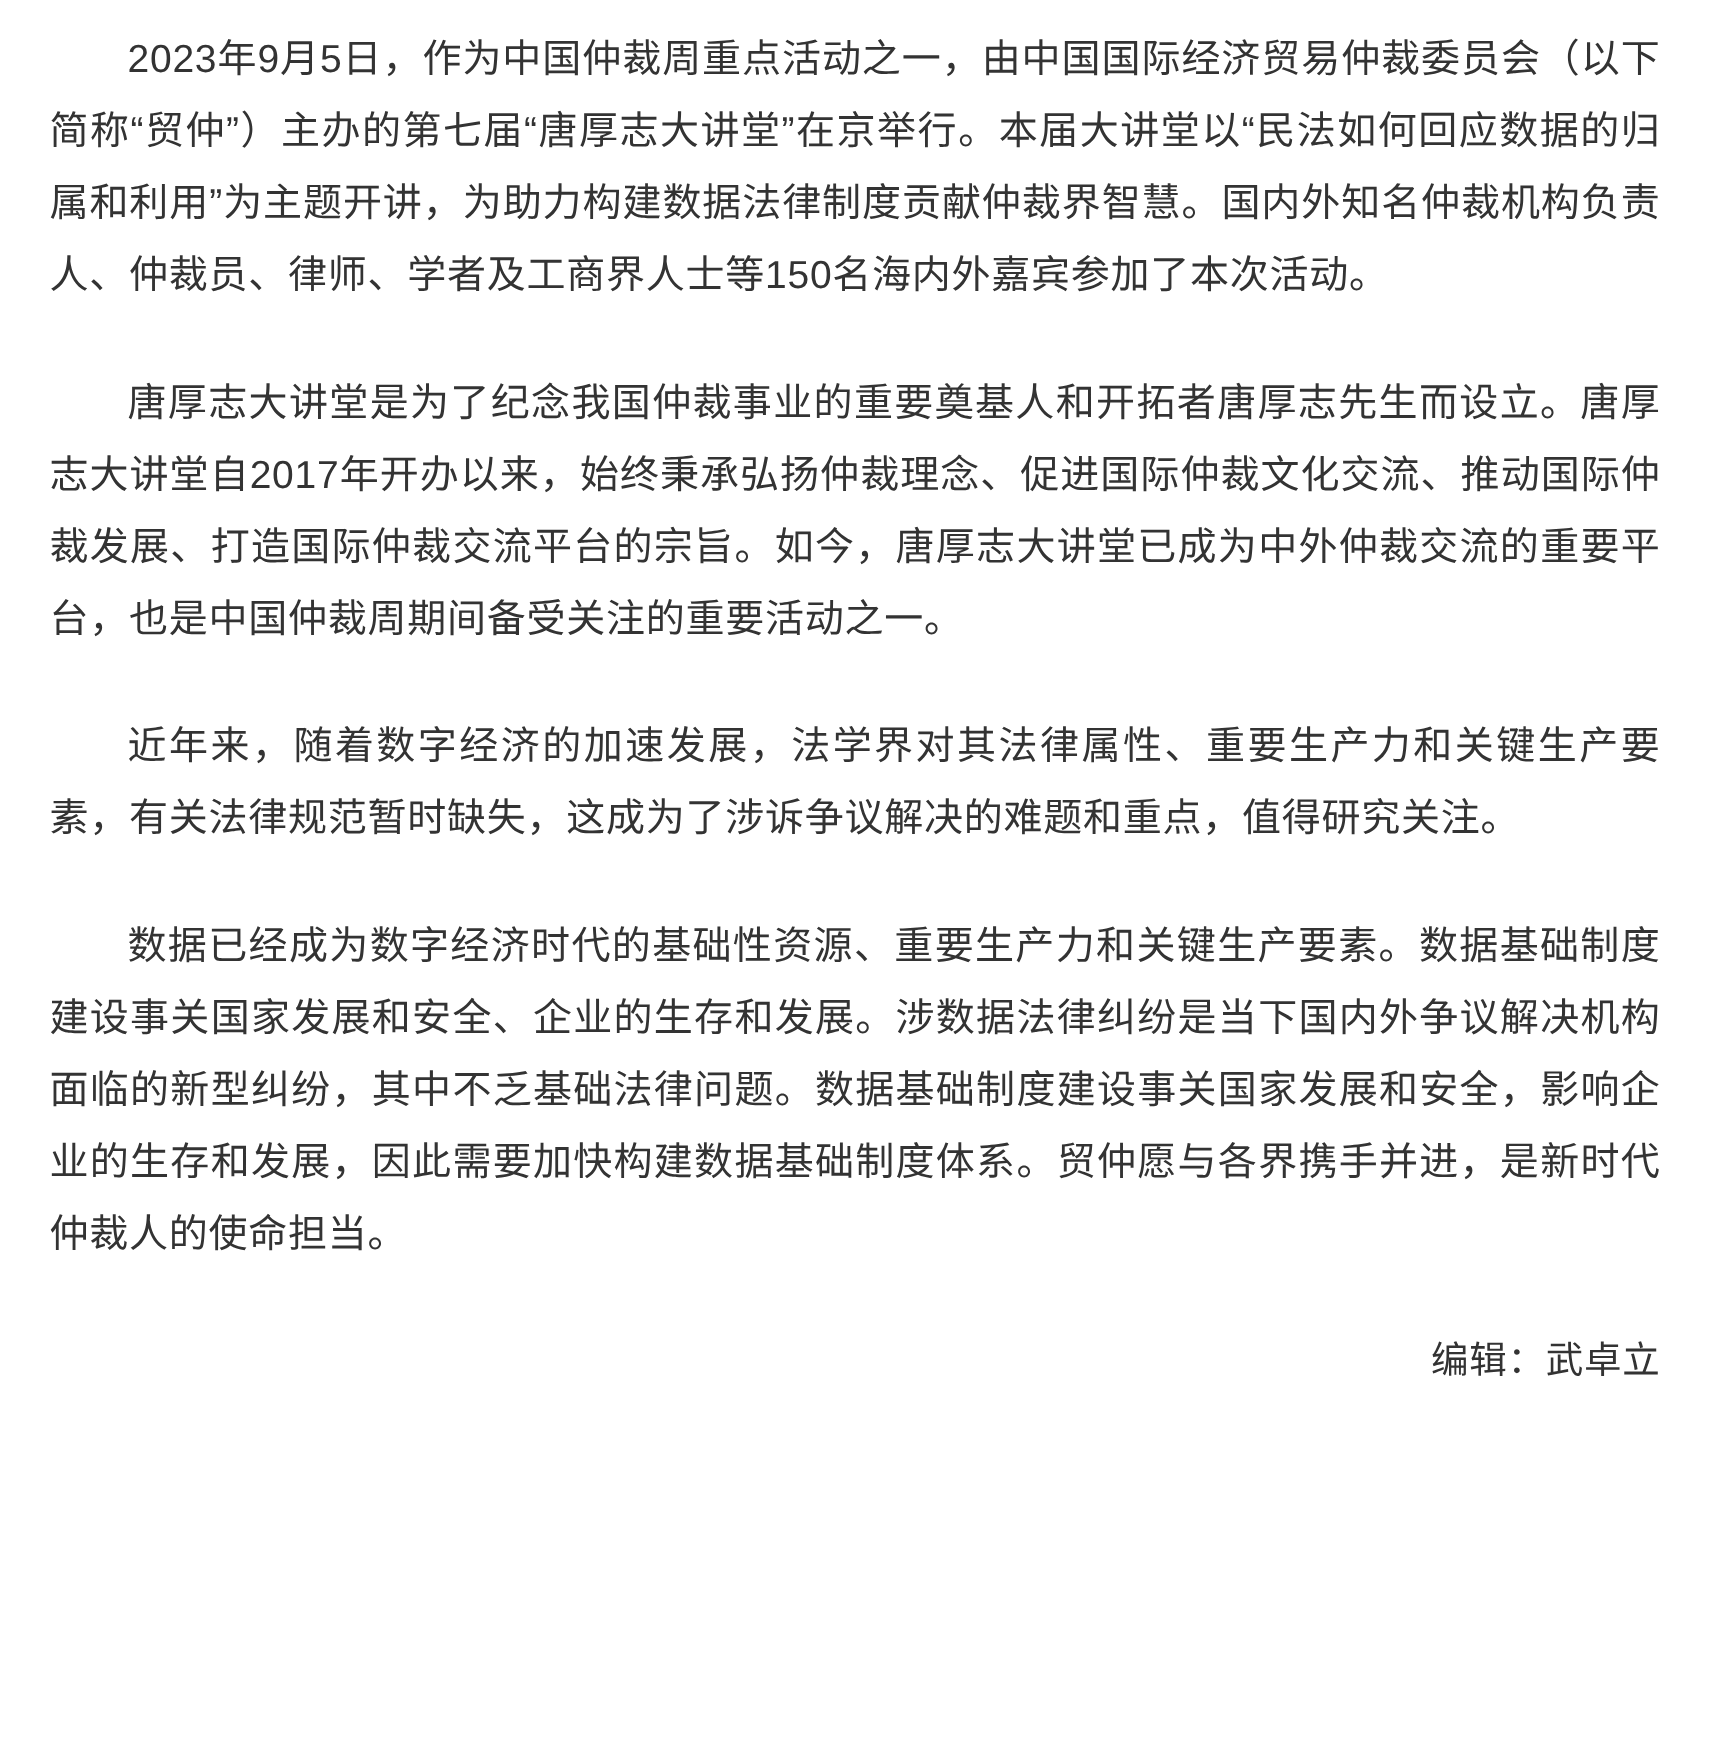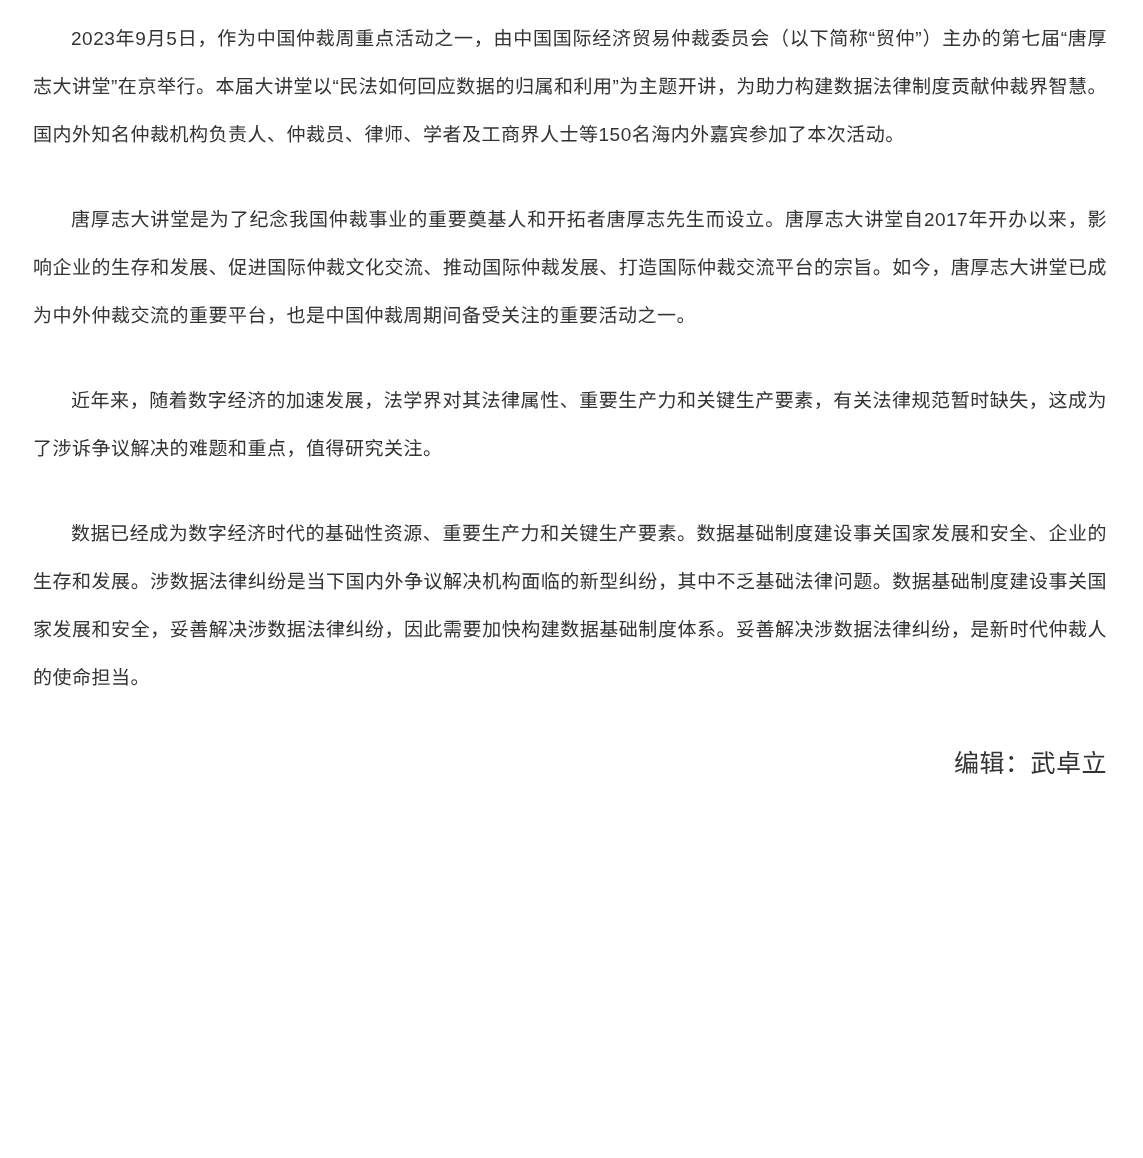--- a/index.html
+++ b/index.html
@@ -10,21 +10,21 @@
   .page {
     width: 1143px;
     min-height: 1158px;
     box-sizing: border-box;
     background: #ffffff;
     padding: 15px 36px 10px 33px;
     color: #333333;
     font-family: "Liberation Sans", "DejaVu Sans", sans-serif;
   }
   .article-body p.para {
-    font-size: 19px;
+    font-size: 26px;
     line-height: 48px;
     text-align: justify;
     text-justify: inter-ideograph;
     text-indent: 2em;
     margin: 0 0 37px 0;
     letter-spacing: 0.5px;
     word-break: break-all;
   }
   p.editor {
     font-size: 25px;
@@ -34,18 +34,18 @@
     letter-spacing: 0.5px;
   }
 </style>
 </head>
 <body style="background: rgb(255, 255, 255);">
 
 <div class="page" style="color: rgb(51, 51, 51);">
   <div class="article-body" id="article-body">
 
   <p class="para">2023年9月5日，作为中国仲裁周重点活动之一，由中国国际经济贸易仲裁委员会（以下简称“贸仲”）主办的第七届“唐厚志大讲堂”在京举行。本届大讲堂以“民法如何回应数据的归属和利用”为主题开讲，为助力构建数据法律制度贡献仲裁界智慧。国内外知名仲裁机构负责人、仲裁员、律师、学者及工商界人士等150名海内外嘉宾参加了本次活动。</p>
-      <p class="para">唐厚志大讲堂是为了纪念我国仲裁事业的重要奠基人和开拓者唐厚志先生而设立。唐厚志大讲堂自2017年开办以来，影响企业的生存和发展、促进国际仲裁文化交流、推动国际仲裁发展、打造国际仲裁交流平台的宗旨。如今，唐厚志大讲堂已成为中外仲裁交流的重要平台，也是中国仲裁周期间备受关注的重要活动之一。</p>
+      <p class="para">唐厚志大讲堂是为了纪念我国仲裁事业的重要奠基人和开拓者唐厚志先生而设立。唐厚志大讲堂自2017年开办以来，始终秉承弘扬仲裁理念、促进国际仲裁文化交流、推动国际仲裁发展、打造国际仲裁交流平台的宗旨。如今，唐厚志大讲堂已成为中外仲裁交流的重要平台，也是中国仲裁周期间备受关注的重要活动之一。</p>
       <p class="para">近年来，随着数字经济的加速发展，法学界对其法律属性、重要生产力和关键生产要素，有关法律规范暂时缺失，这成为了涉诉争议解决的难题和重点，值得研究关注。</p>
-      <p class="para">数据已经成为数字经济时代的基础性资源、重要生产力和关键生产要素。数据基础制度建设事关国家发展和安全、企业的生存和发展。涉数据法律纠纷是当下国内外争议解决机构面临的新型纠纷，其中不乏基础法律问题。数据基础制度建设事关国家发展和安全，妥善解决涉数据法律纠纷，因此需要加快构建数据基础制度体系。妥善解决涉数据法律纠纷，是新时代仲裁人的使命担当。</p>
+      <p class="para">数据已经成为数字经济时代的基础性资源、重要生产力和关键生产要素。数据基础制度建设事关国家发展和安全、企业的生存和发展。涉数据法律纠纷是当下国内外争议解决机构面临的新型纠纷，其中不乏基础法律问题。数据基础制度建设事关国家发展和安全，影响企业的生存和发展，因此需要加快构建数据基础制度体系。贸仲愿与各界携手并进，是新时代仲裁人的使命担当。</p>
     </div>
   <p class="editor">编辑：武卓立</p>
 </div>
 
 </body></html>

